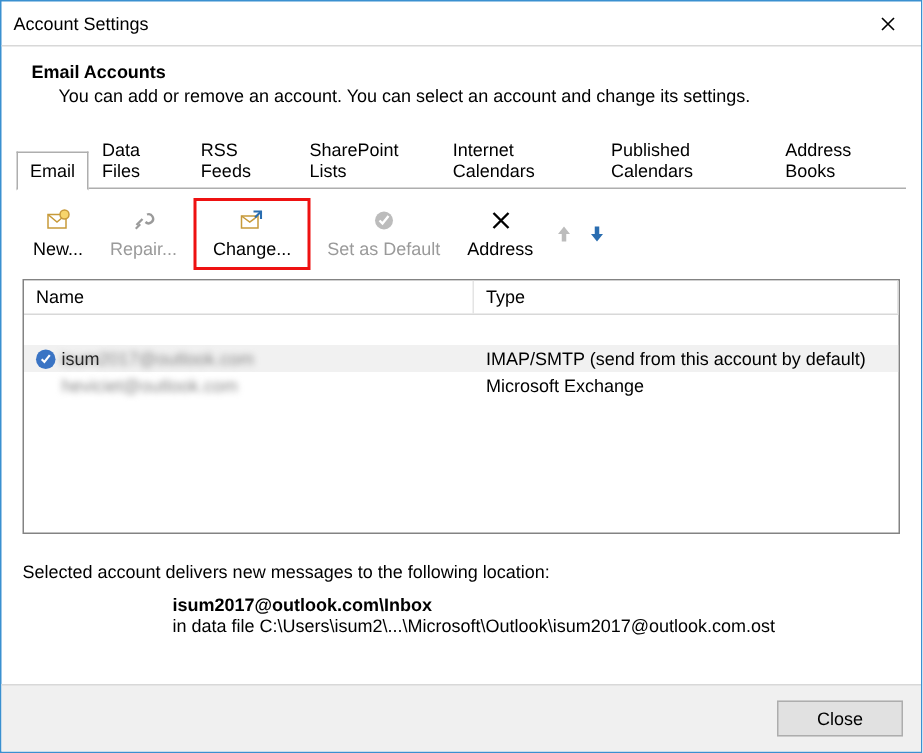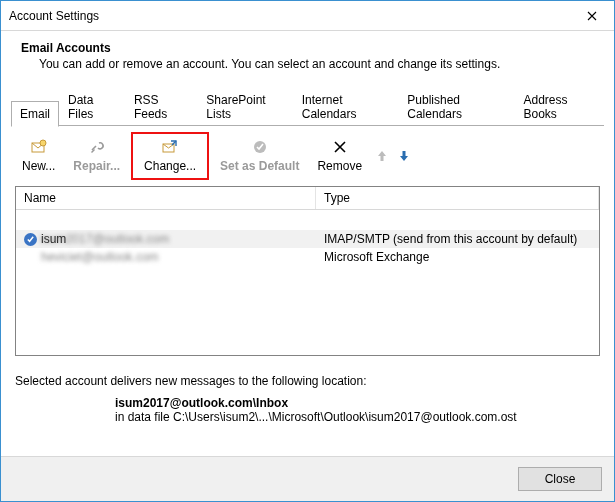--- a/index.html
+++ b/index.html
@@ -88,21 +88,21 @@
   .tbtn {
     display: flex;
     align-items: center;
     gap: 4px;
     padding: 3px 6px;
     cursor: pointer;
     font-size: 12px;
     border: 1px solid transparent;
     flex-direction: column;
   }
-  .tbtn.disabled { color: #9a9a9a; cursor: default; font-weight: bold; }
+  .tbtn.disabled { color: #9a9a9a; cursor: default; }
   .tbtn .ico { width: 16px; height: 16px; display:flex; align-items:center; justify-content:center; }
   .highlight-box {
     border: 2px solid #e11; padding: 1px 4px; display:flex; align-items:center;
   }
   .arrow-btn { width:18px; display:flex; justify-content:center; }
   .list-area {
     margin: 0 14px;
     border: 1px solid #838383;
     height: 170px;
     background: #fff;
@@ -239,21 +239,21 @@
           </svg>
       </span>
       <span>Set as Default</span>
     </div>
     <div class="tbtn">
       <span class="ico">
         <svg viewBox="0 0 16 16">
             <path d="M3 3 L13 13 M13 3 L3 13" stroke="#000" stroke-width="1.6"></path>
           </svg>
       </span>
-      <span>Remove</span>
+      <span>Address</span>
     </div>
     <div class="tbtn disabled arrow-btn">
       <span class="ico">
         <svg viewBox="0 0 16 16">
             <path d="M8 3 L12 8 L9.5 8 L9.5 13 L6.5 13 L6.5 8 L4 8 Z" fill="#bcbcbc"></path>
           </svg>
       </span>
     </div>
     <div class="tbtn arrow-btn">
       <span class="ico">

